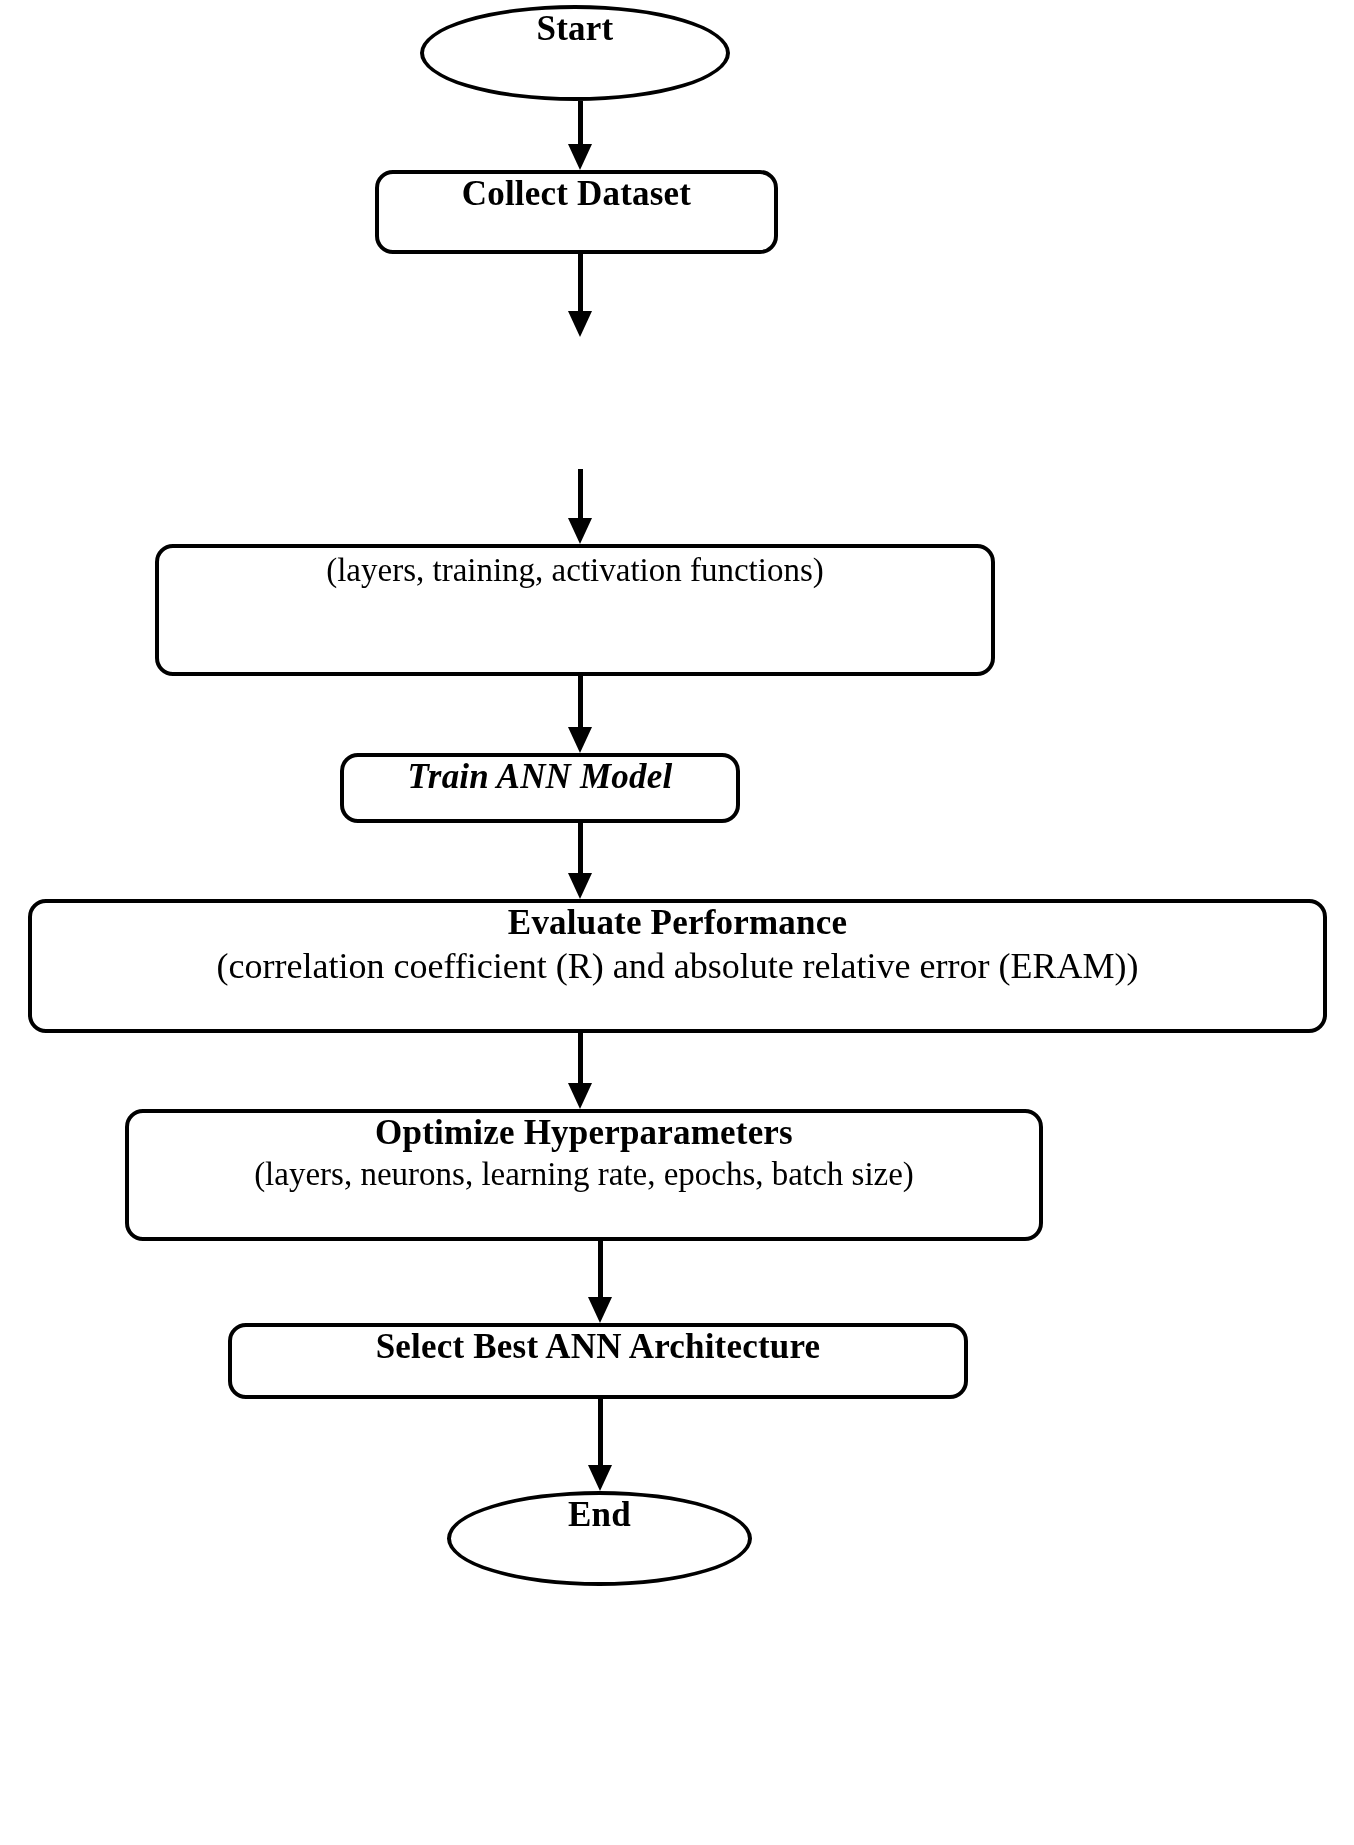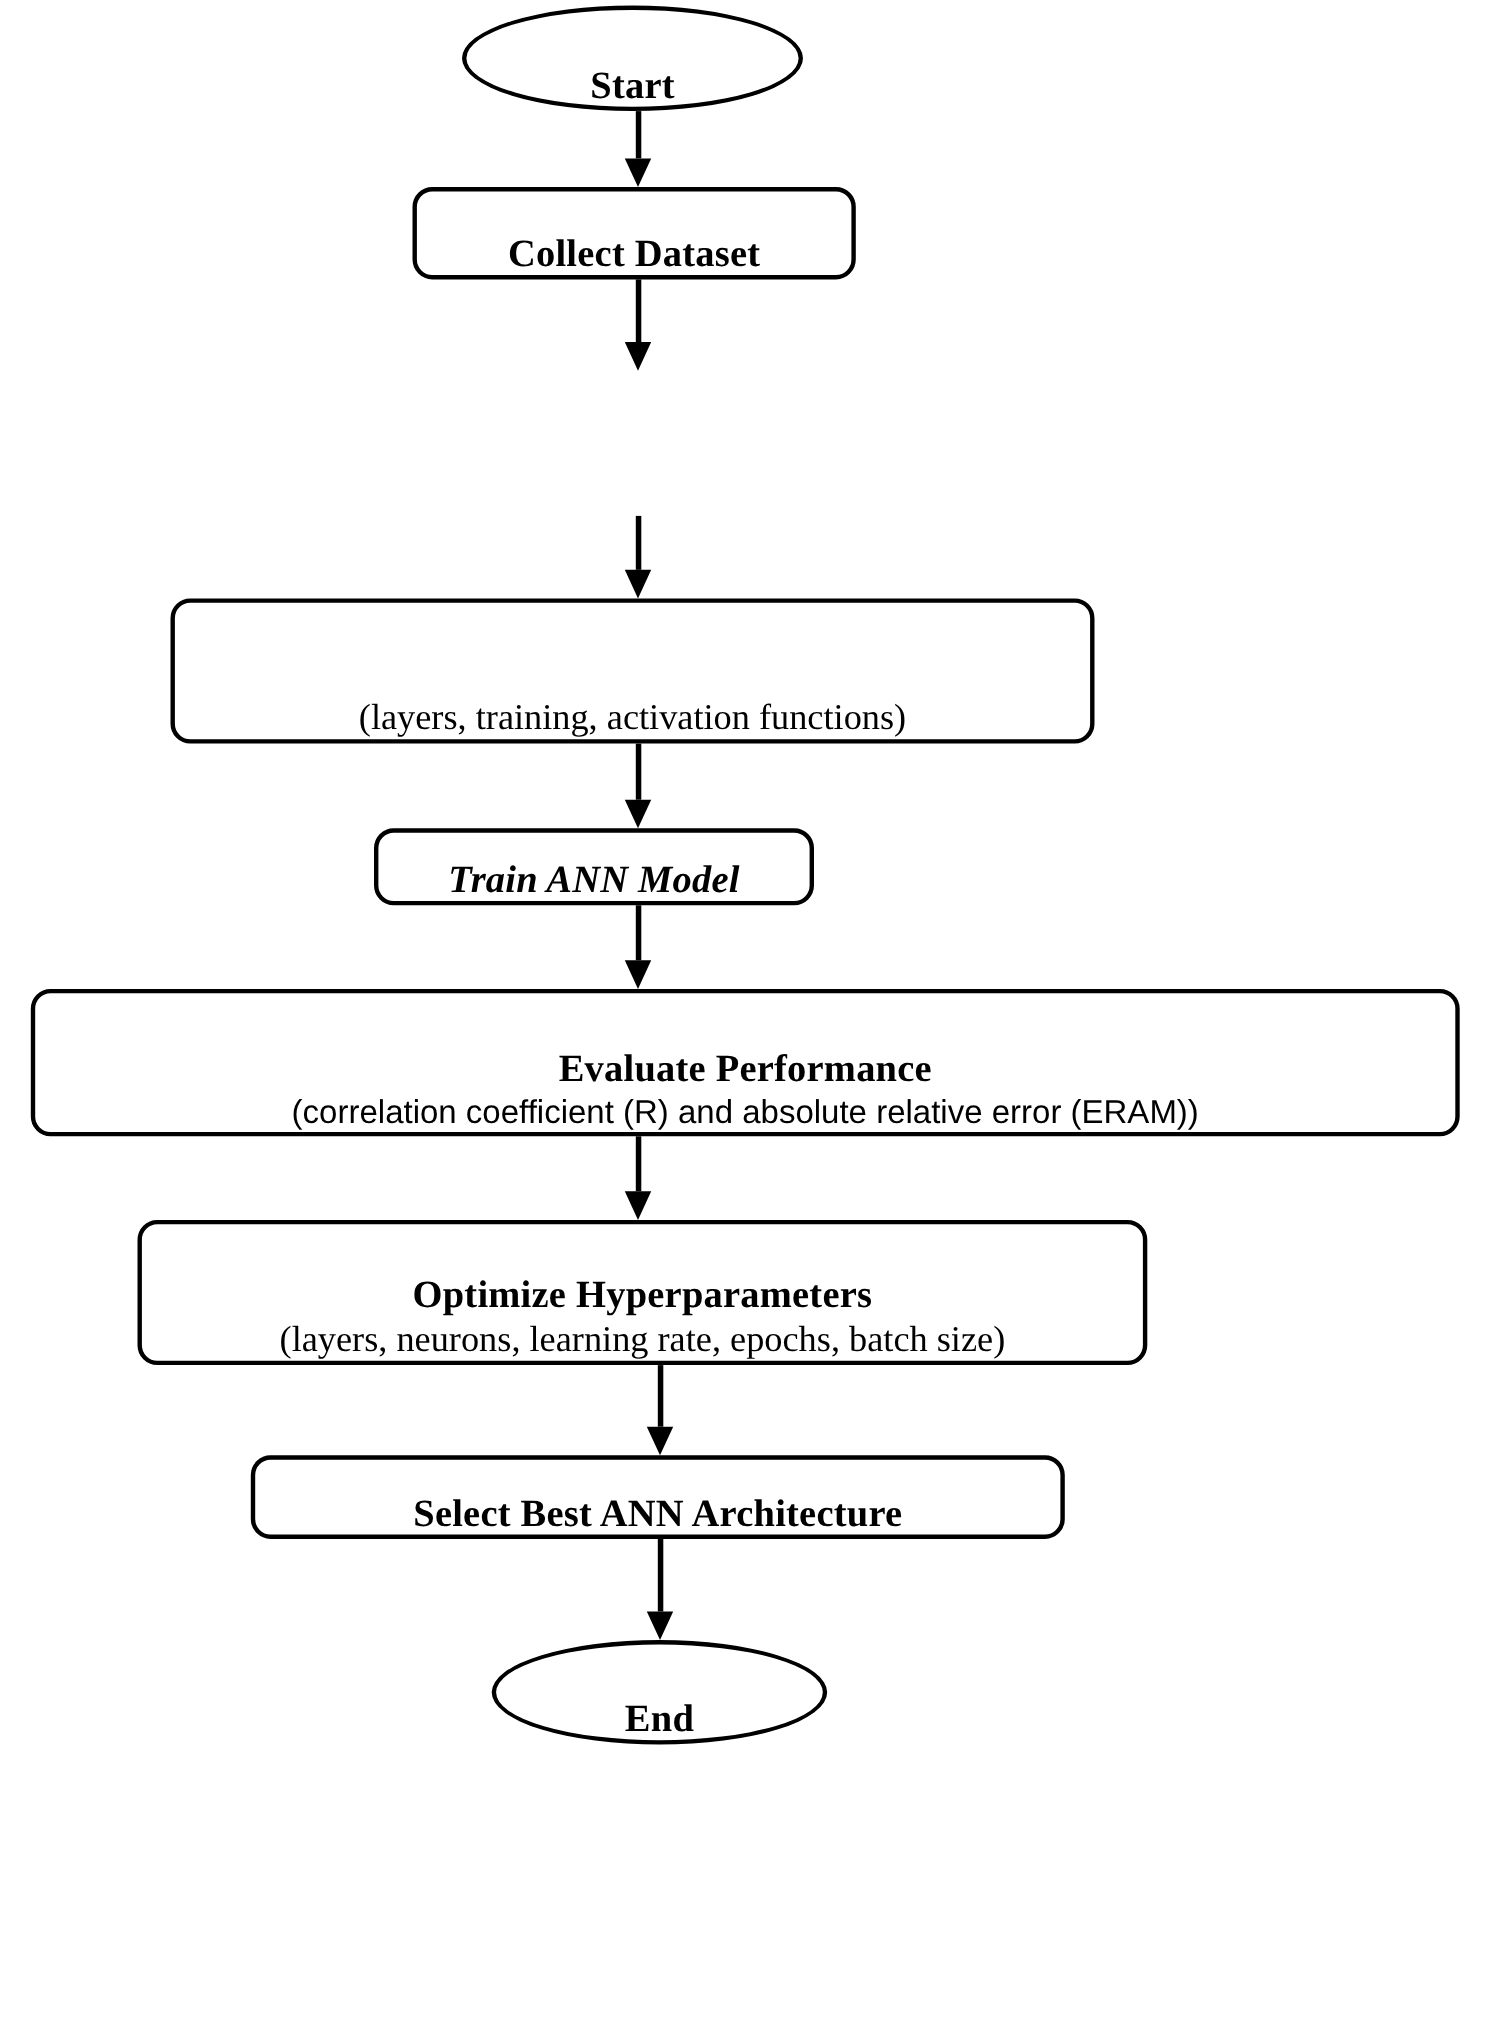--- a/index.html
+++ b/index.html
@@ -19,21 +19,21 @@
 
   
   .node {
     position: absolute;
     box-sizing: border-box;
     background: #ffffff;
     border: 4px solid #000000;
     display: flex;
     flex-direction: column;
     align-items: center;
-    justify-content: flex-end;
+    justify-content: flex-start;
     text-align: center;
     color: #000000;
     line-height: 1.12;
   }
   .node.terminator {
     border-radius: 50%;
   }
   .node.process {
     border-radius: 18px;
   }
@@ -45,22 +45,22 @@
     white-space: nowrap;
   }
   .sub-line {
     font-weight: normal;
     font-size: 33px;
     white-space: nowrap;
     margin-top: 4px;
   }
   
   .sub-line.sans {
-    font-family: Liberation Sans, sans-serif;
-    font-size: 30px;
+    font-family: Liberation Serif, serif;
+    font-size: 36px;
   }
 
   
   .connector {
     position: absolute;
   }
   .connector .shaft {
     position: absolute;
     left: 0;
     top: 0;

